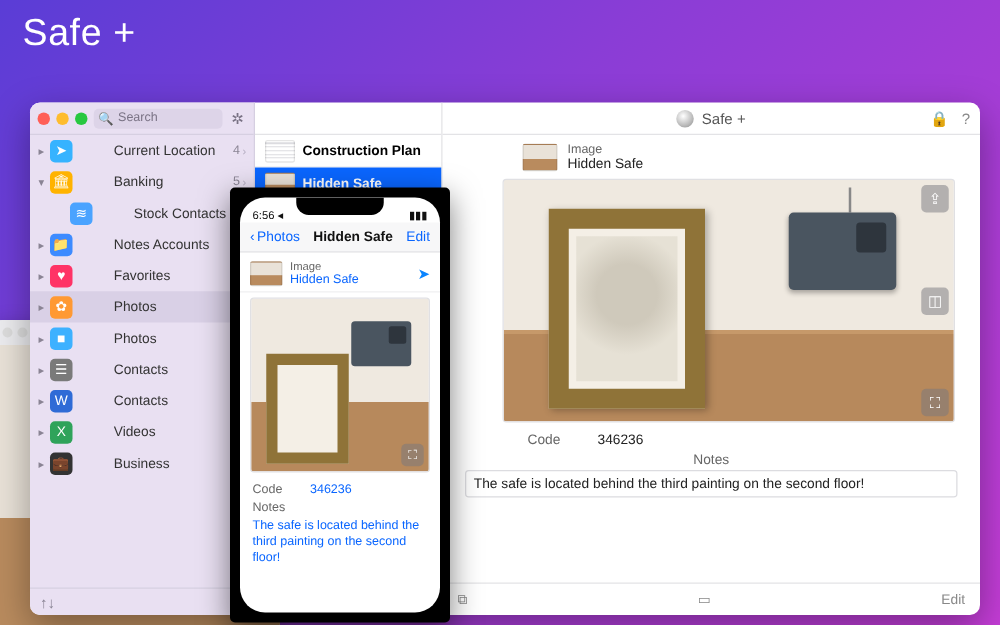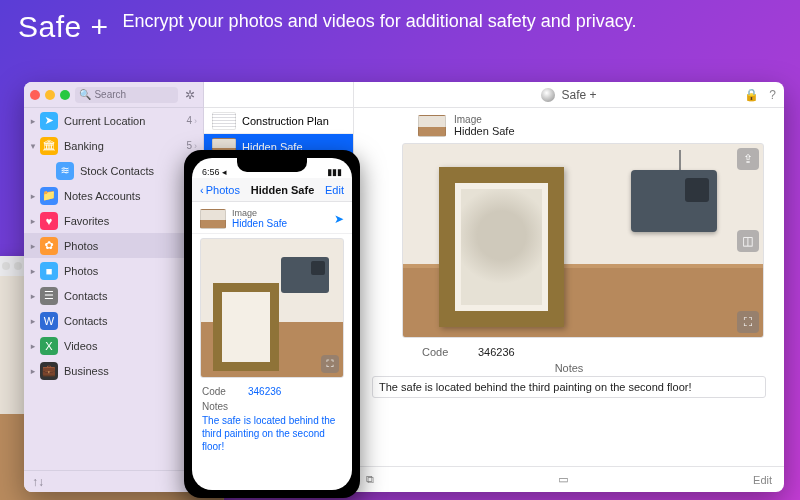--- a/index.html
+++ b/index.html
@@ -24,30 +24,30 @@
   .traffic { display:flex; gap:5px; }
   .tr { width:10px; height:10px; border-radius:50%; }
   .tr.r{background:#ff5f57;} .tr.y{background:#febc2e;} .tr.g{background:#28c840;}
   .search { flex:1; height:16px; background:#ddd4e8; border-radius:4px; display:flex; align-items:center; padding:0 4px; gap:3px; color:#7a7385; font-size:10px;}
   .gear { width:14px; text-align:center; color:#7a7385; font-size:12px;}
   .side ul { list-style:none; flex:1; overflow:hidden; }
   .side li { display:flex; align-items:center; height:25px; padding:0 6px 0 4px; font-size:11px; color:#333; cursor:default; position:relative;}
   .side li.sel { background:#d9d0e6; }
   .disclose { width:10px; text-align:center; color:#8a8494; font-size:9px; }
   .icn { width:18px; height:18px; border-radius:4px; margin:0 6px 0 2px; display:flex; align-items:center; justify-content:center; font-size:11px; color:#fff; flex:none;}
-  .side li .lbl { flex:1; white-space:nowrap; overflow:hidden; text-overflow:ellipsis;}
+  .side li .lbl { flex:1; white-space:nowrap; overflow:hidden; text-overflow:ellipsis;margin-left:27px;}
   .side li .cnt { color:#8a8494; font-size:10px; margin-right:2px;}
   .side li .chev { color:#b5aec2; font-size:9px;}
   .side li.child { padding-left: 20px; }
   .side-bot { height:22px; border-top:1px solid #d6cfe1; display:flex; align-items:center; padding:0 8px; color:#8a8494; font-size:12px;}
 
   
   .mid { width: 150px; border-right:1px solid #e3e3e6; display:flex; flex-direction:column; }
   .mid-top { height:26px; border-bottom:1px solid #e3e3e6; }
-  .mid ul { list-style:none; }
+  .mid ul { list-style:none;font-weight:bold; }
   .mid li { display:flex; align-items:center; gap:6px; height:26px; padding:0 8px; font-size:11px; border-bottom:1px solid #efeff1;}
   .mid li.sel { background:#0a66ff; color:#fff; }
   .thumb { width:24px; height:18px; background:#ddd; border-radius:2px; flex:none; border:1px solid rgba(0,0,0,.1);}
   .thumb.plan { background:repeating-linear-gradient(0deg,#fff,#fff 2px,#dcdce0 2px,#dcdce0 3px);}
   .thumb.safe { background:linear-gradient(#e9e2d8 0 55%, #b98b5e 55% 100%);}
 
   
   .det { flex:1; display:flex; flex-direction:column; }
   .det-top { height:26px; border-bottom:1px solid #e3e3e6; display:flex; align-items:center; justify-content:center; gap:6px; position:relative; font-size:12px; color:#555;}
   .det-top .right { position:absolute; right:8px; display:flex; gap:10px; color:#888; font-size:12px;}
@@ -67,21 +67,21 @@
   .field-row { display:flex; align-items:center; font-size:11px; padding:4px 20px 2px 68px; gap:16px;}
   .field-row .k { color:#666; width:40px; text-align:left;}
   .field-row .v { color:#222; }
   .notes-lbl { text-align:center; font-size:11px; color:#666; padding:2px 0;}
   .notes-box { margin: 0 18px 0 18px; border:1px solid #dcdce0; border-radius:3px; padding:4px 6px; font-size:11px; color:#222; background:#fff; min-height:22px;}
   .det-bot { margin-top:auto; height:26px; border-top:1px solid #e3e3e6; display:flex; align-items:center; padding:0 12px; color:#888; font-size:11px;}
   .det-bot .sp { flex:1; }
   .det-top .appicn { width:14px;height:14px;border-radius:50%;background:radial-gradient(circle at 40% 35%, #fff, #bbb 60%, #888);}
 
   
-  .phone { position:absolute; left:184px; top:150px; width:176px; height:348px; background:#000; border-radius:17px; padding:8px; box-shadow: 0 8px 24px rgba(0,0,0,.5); }
+  .phone { position:absolute; left:184px; top:150px; width:176px; height:348px; background:#000; border-radius:4px; padding:8px; box-shadow: 0 8px 24px rgba(0,0,0,.5); }
   .phone-inner { width:100%; height:100%; background:#fff; border-radius:20px; overflow:hidden; position:relative; display:flex; flex-direction:column;}
   .notch { position:absolute; top:0; left:50%; transform:translateX(-50%); width:70px; height:14px; background:#000; border-radius:0 0 10px 10px; z-index:5;}
   .p-status { height:20px; font-size:9px; color:#111; display:flex; align-items:flex-end; justify-content:space-between; padding:0 10px 1px;}
   .p-nav { height:24px; background:#f7f7f8; border-bottom:1px solid #e3e3e6; display:flex; align-items:center; justify-content:space-between; padding:0 8px; font-size:11px;}
   .p-nav .back{ color:#0a66ff; display:flex; align-items:center; gap:2px;}
   .p-nav .ttl{ color:#111; font-weight:600; font-size:11px;}
   .p-nav .edit{ color:#0a66ff; }
   .p-head { display:flex; align-items:center; gap:6px; padding:6px 8px 4px; border-bottom:1px solid #efeff1;}
   .p-head .thumb{ width:26px;height:20px;}
   .p-head .meta{ font-size:9px; color:#666; flex:1;}
@@ -97,21 +97,20 @@
   .p-row .v{ color:#0a66ff; }
   .p-notes-lbl{ font-size:10px; color:#666; padding:2px 10px 0;}
   .p-notes{ font-size:10px; color:#0a66ff; padding:2px 10px 6px; line-height:1.3;}
 </style>
 </head>
 <body>
 
 <div class="bg">
   <div class="hero">
     <div class="hero-logo">Safe +</div>
-    <div class="hero-tag">Encrypt your photos and videos for additional safety and privacy.</div>
   </div>
 
   <div class="ghost">
     <div class="tbar">
         <span class="dot" style="background:#ddd"></span>
         <span class="dot" style="background:#ddd"></span>
         <span class="dot" style="background:#ddd"></span>
       </div>
     <div class="room">
         <div class="frame"></div>

